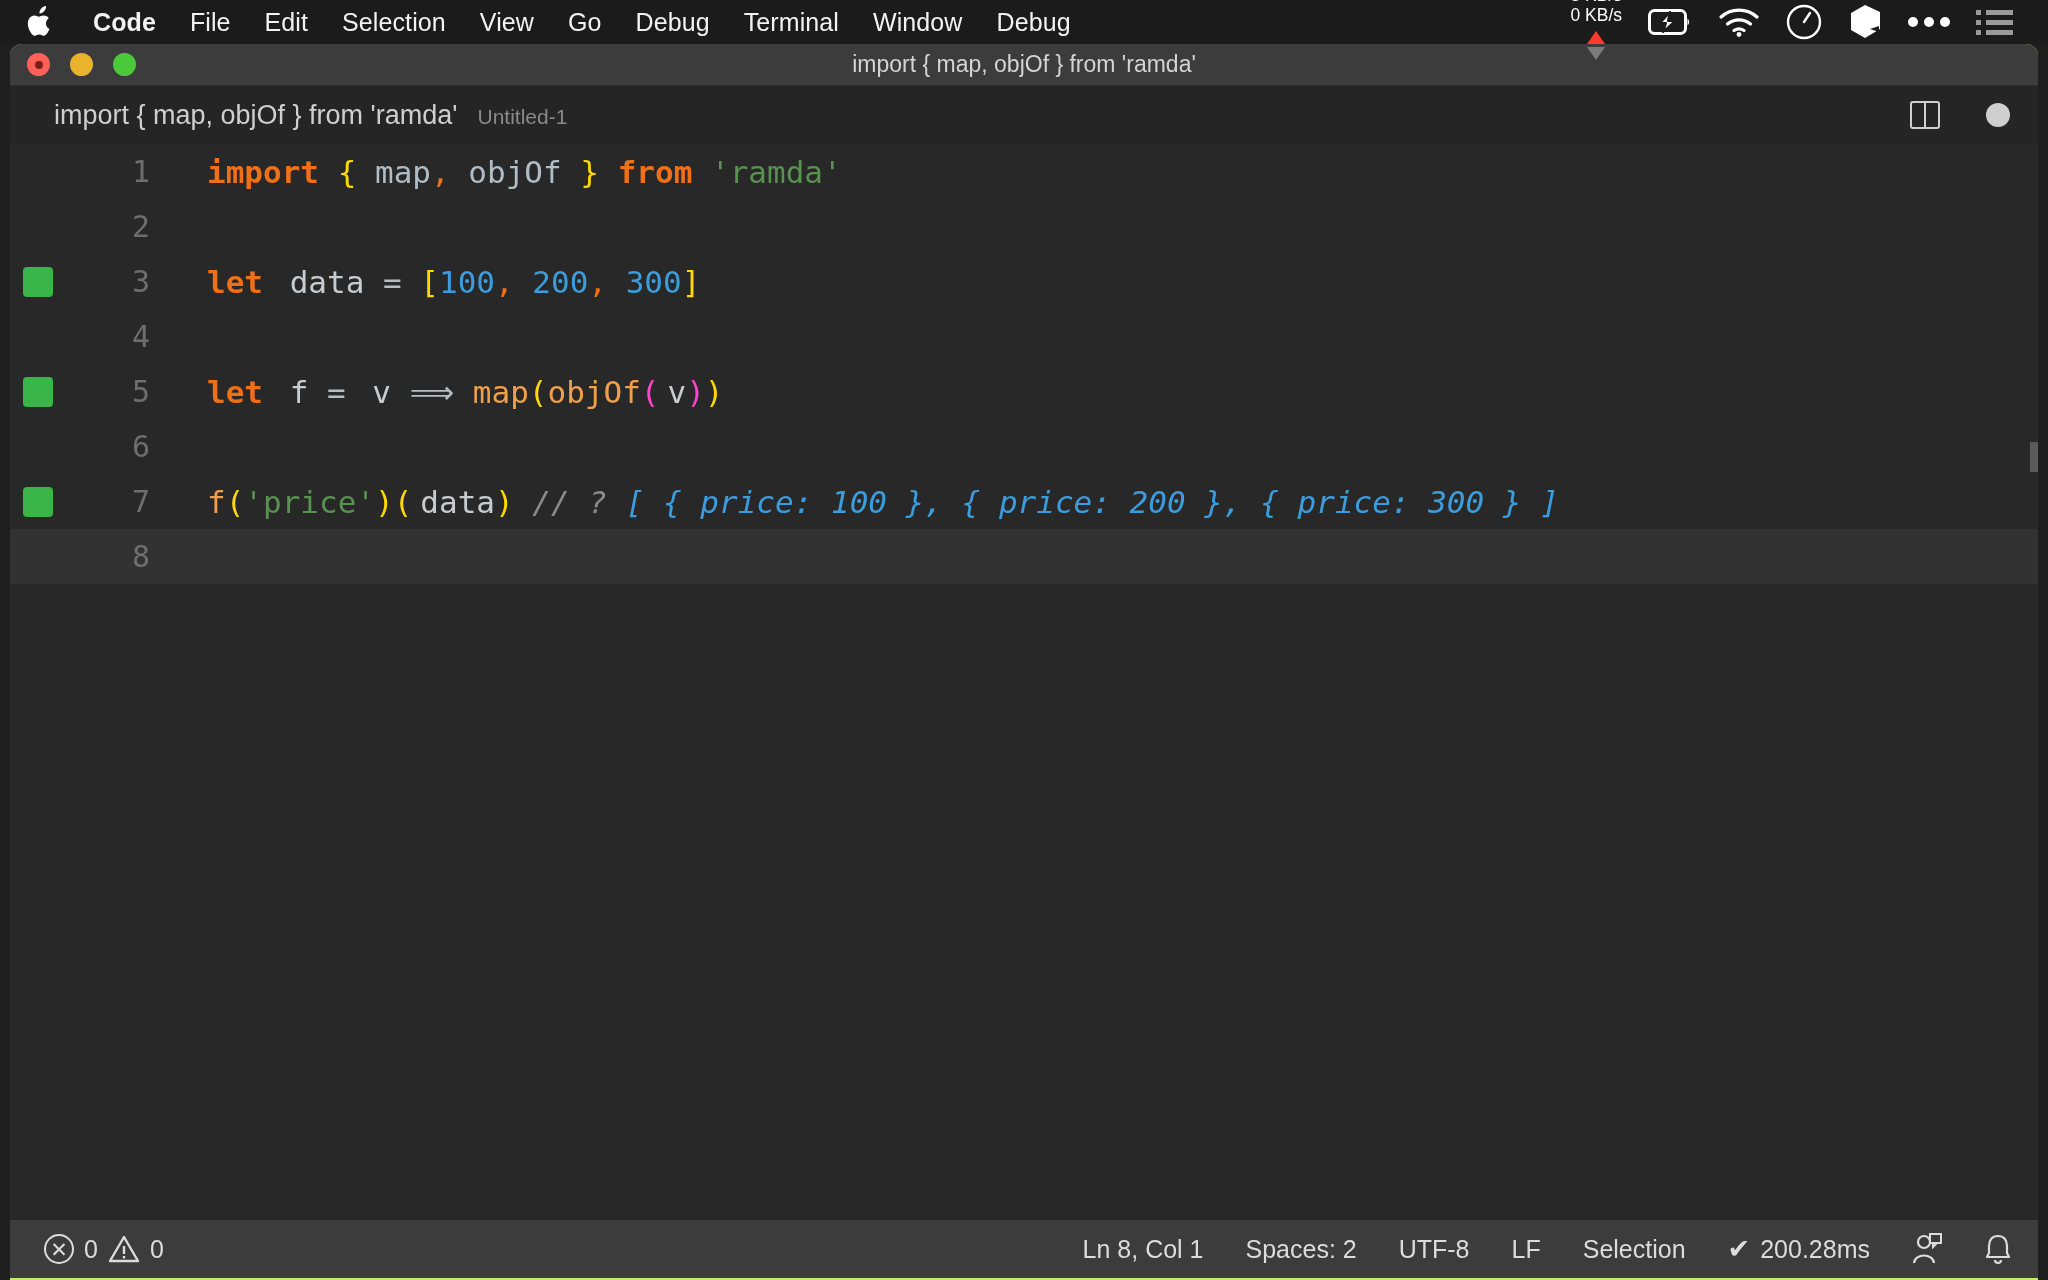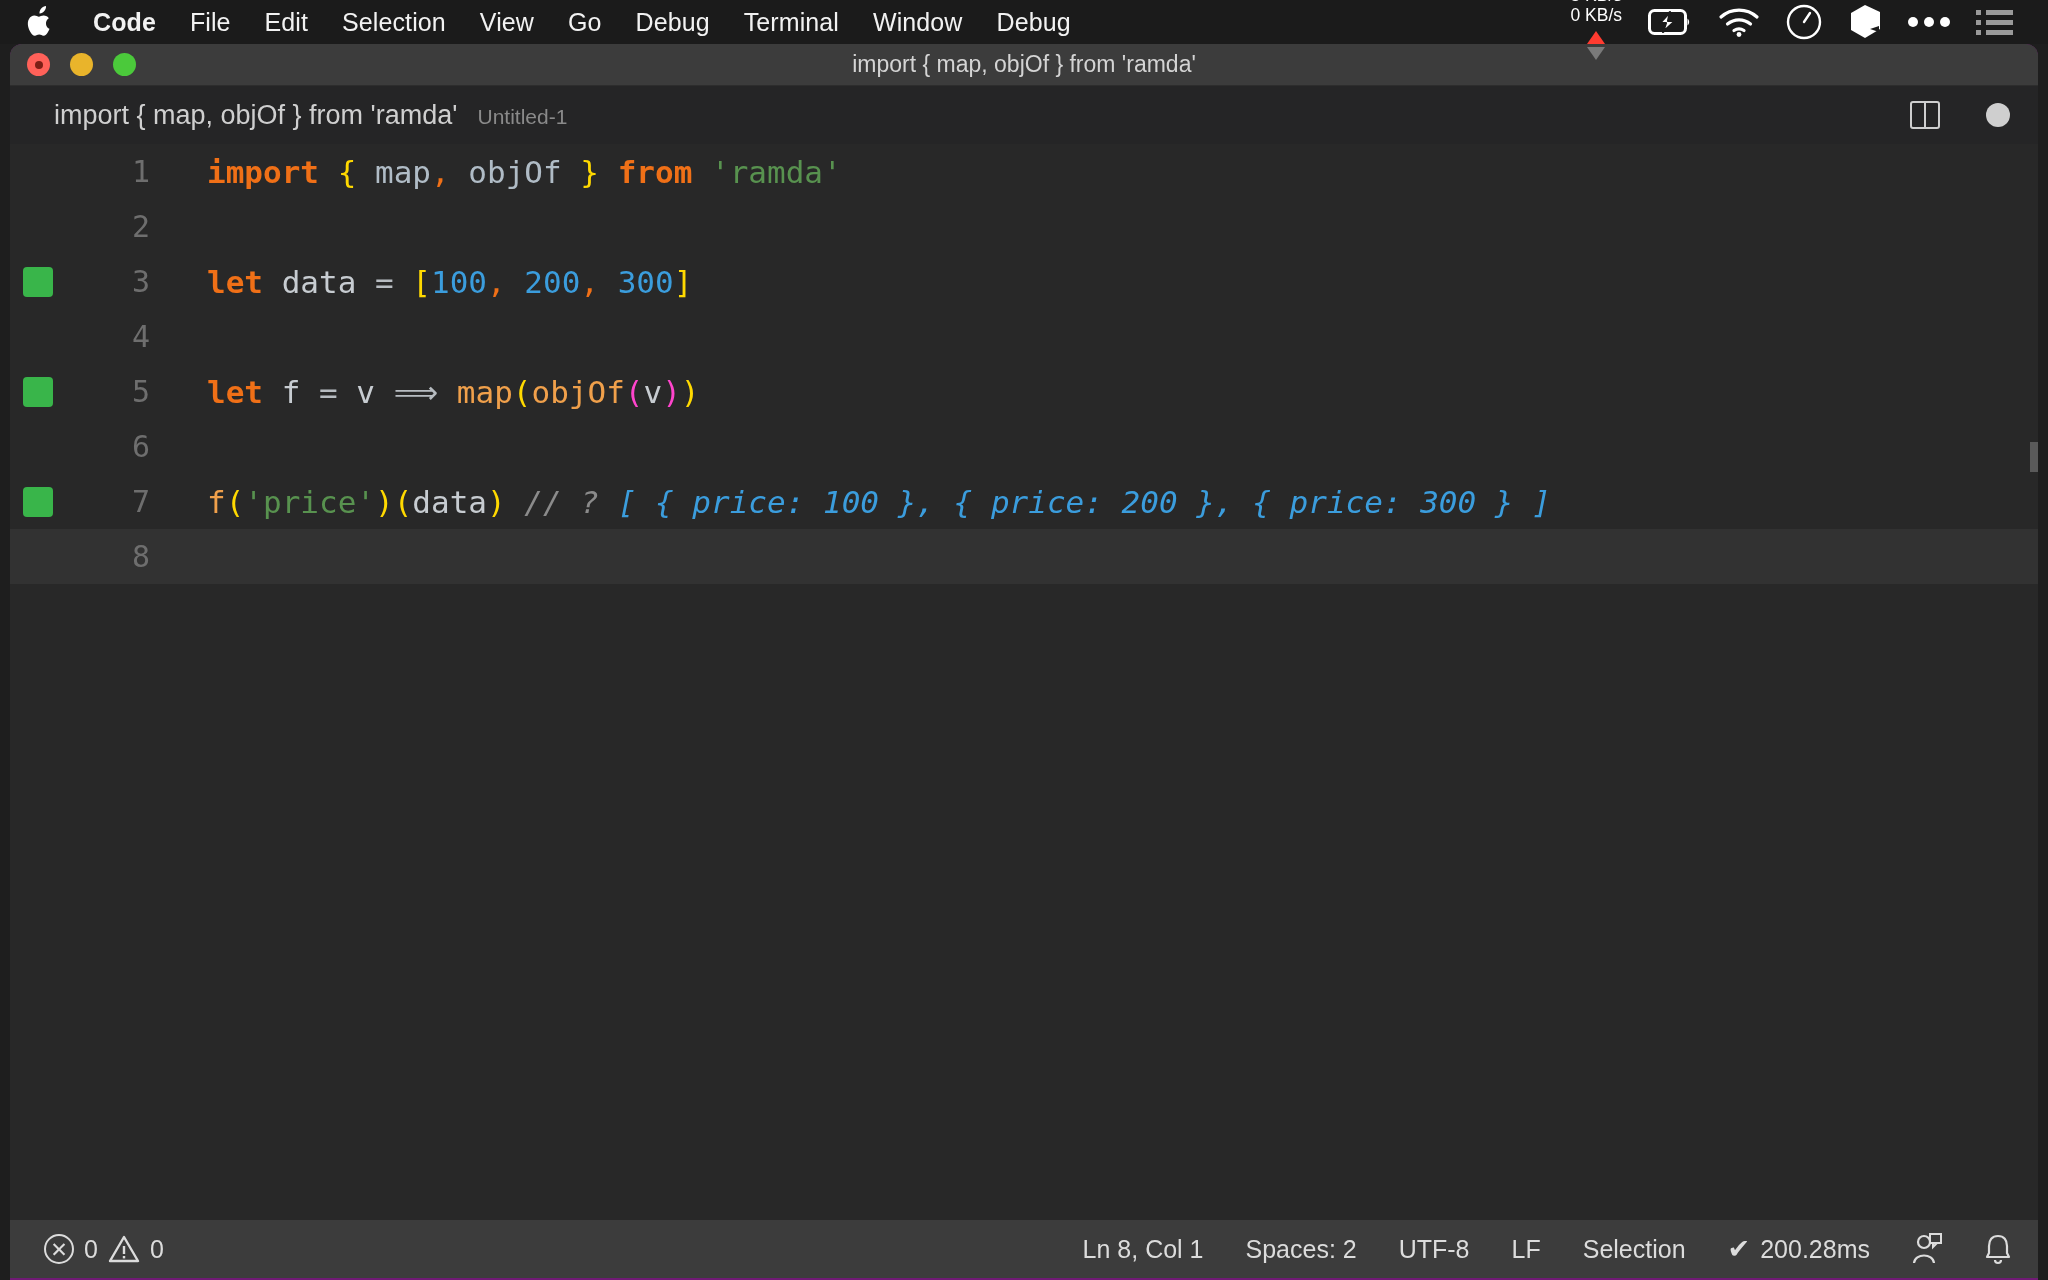--- a/index.html
+++ b/index.html
@@ -50,21 +50,21 @@
   .dots3{ display:flex; gap:6px; align-items:center; }
   .dots3 i{ width:10px;height:10px;border-radius:50%;background:#fff;display:block; }
   .listicon{ display:flex; flex-direction:column; gap:5px; }
   .listicon .lrow{ display:flex; align-items:center; gap:5px; }
   .listicon .ld{ width:5px;height:5px;background:#9a9a9a;display:block; }
   .listicon .lb{ width:27px;height:5px;background:#9a9a9a;display:block; }
 
   
   #window{
     position:absolute; top:44px; left:10px; width:2028px; height:1236px;
-    background:#701a75;
+    background:#bef264;
     border-radius:12px 12px 0 0;
     overflow:hidden;
   }
   #titlebar{
     height:42px; background:#3c3c3c;
     display:flex; align-items:center; position:relative;
     border-bottom:1px solid #2d2d2d;
   }
   .lights{ display:flex; gap:20px; padding-left:17px; }
   .light{ width:23px; height:23px; border-radius:50%; position:relative; }
@@ -112,21 +112,21 @@
     flex:0 0 84px; text-align:right; padding-right:0;
     color:#6e6e6e; font-size:30px;
   }
   .code-text{ padding-left:57px; }
 
   .cur-line{ background:#323232; }
   .cur-line .code-text{ display:block; width:1845px; }
 
   
   .t-kw{ color:#f07017; font-weight:bold; }
-  .t-var{ color:#c7ccd1; }
+  .t-var{ color:#c7ccd1;margin-left:8px; }
   .t-op{ color:#b7bcc1; }
   .t-brace-y{ color:#ffd900; }
   .t-brace-m{ color:#ff44cc; }
   .t-num{ color:#3b9ddd; }
   .t-comma{ color:#f07017; }
   .t-str{ color:#58924f; }
   .t-fn{ color:#f0a04b; }
   .t-comment{ color:#8b8b8b; font-style:italic; }
   .t-result{ color:#3b9ddd;font-style:italic; }
   .t-import-name{ color:#b0bcc6; }

